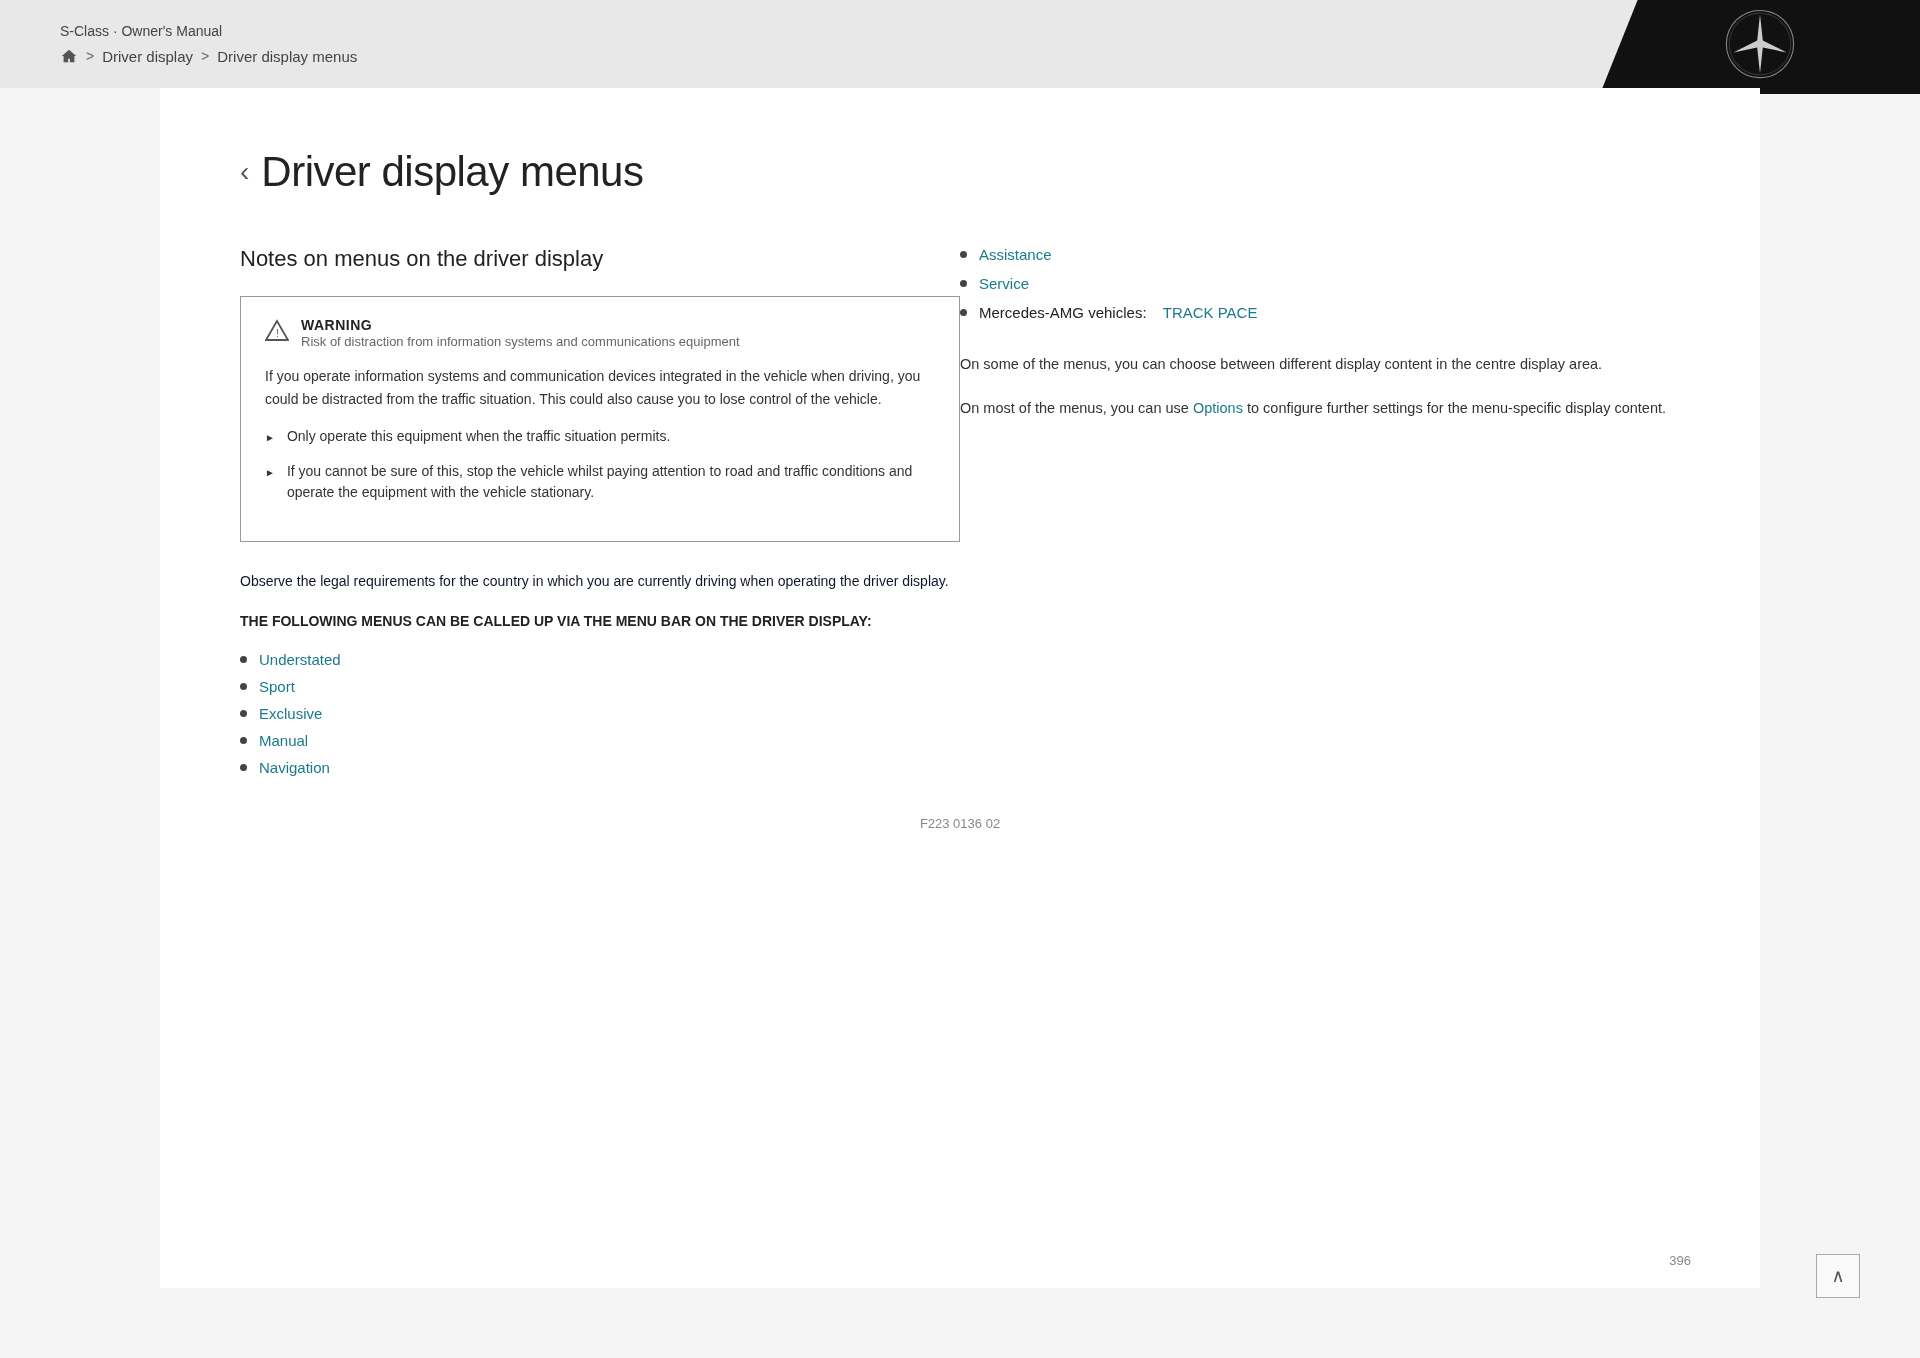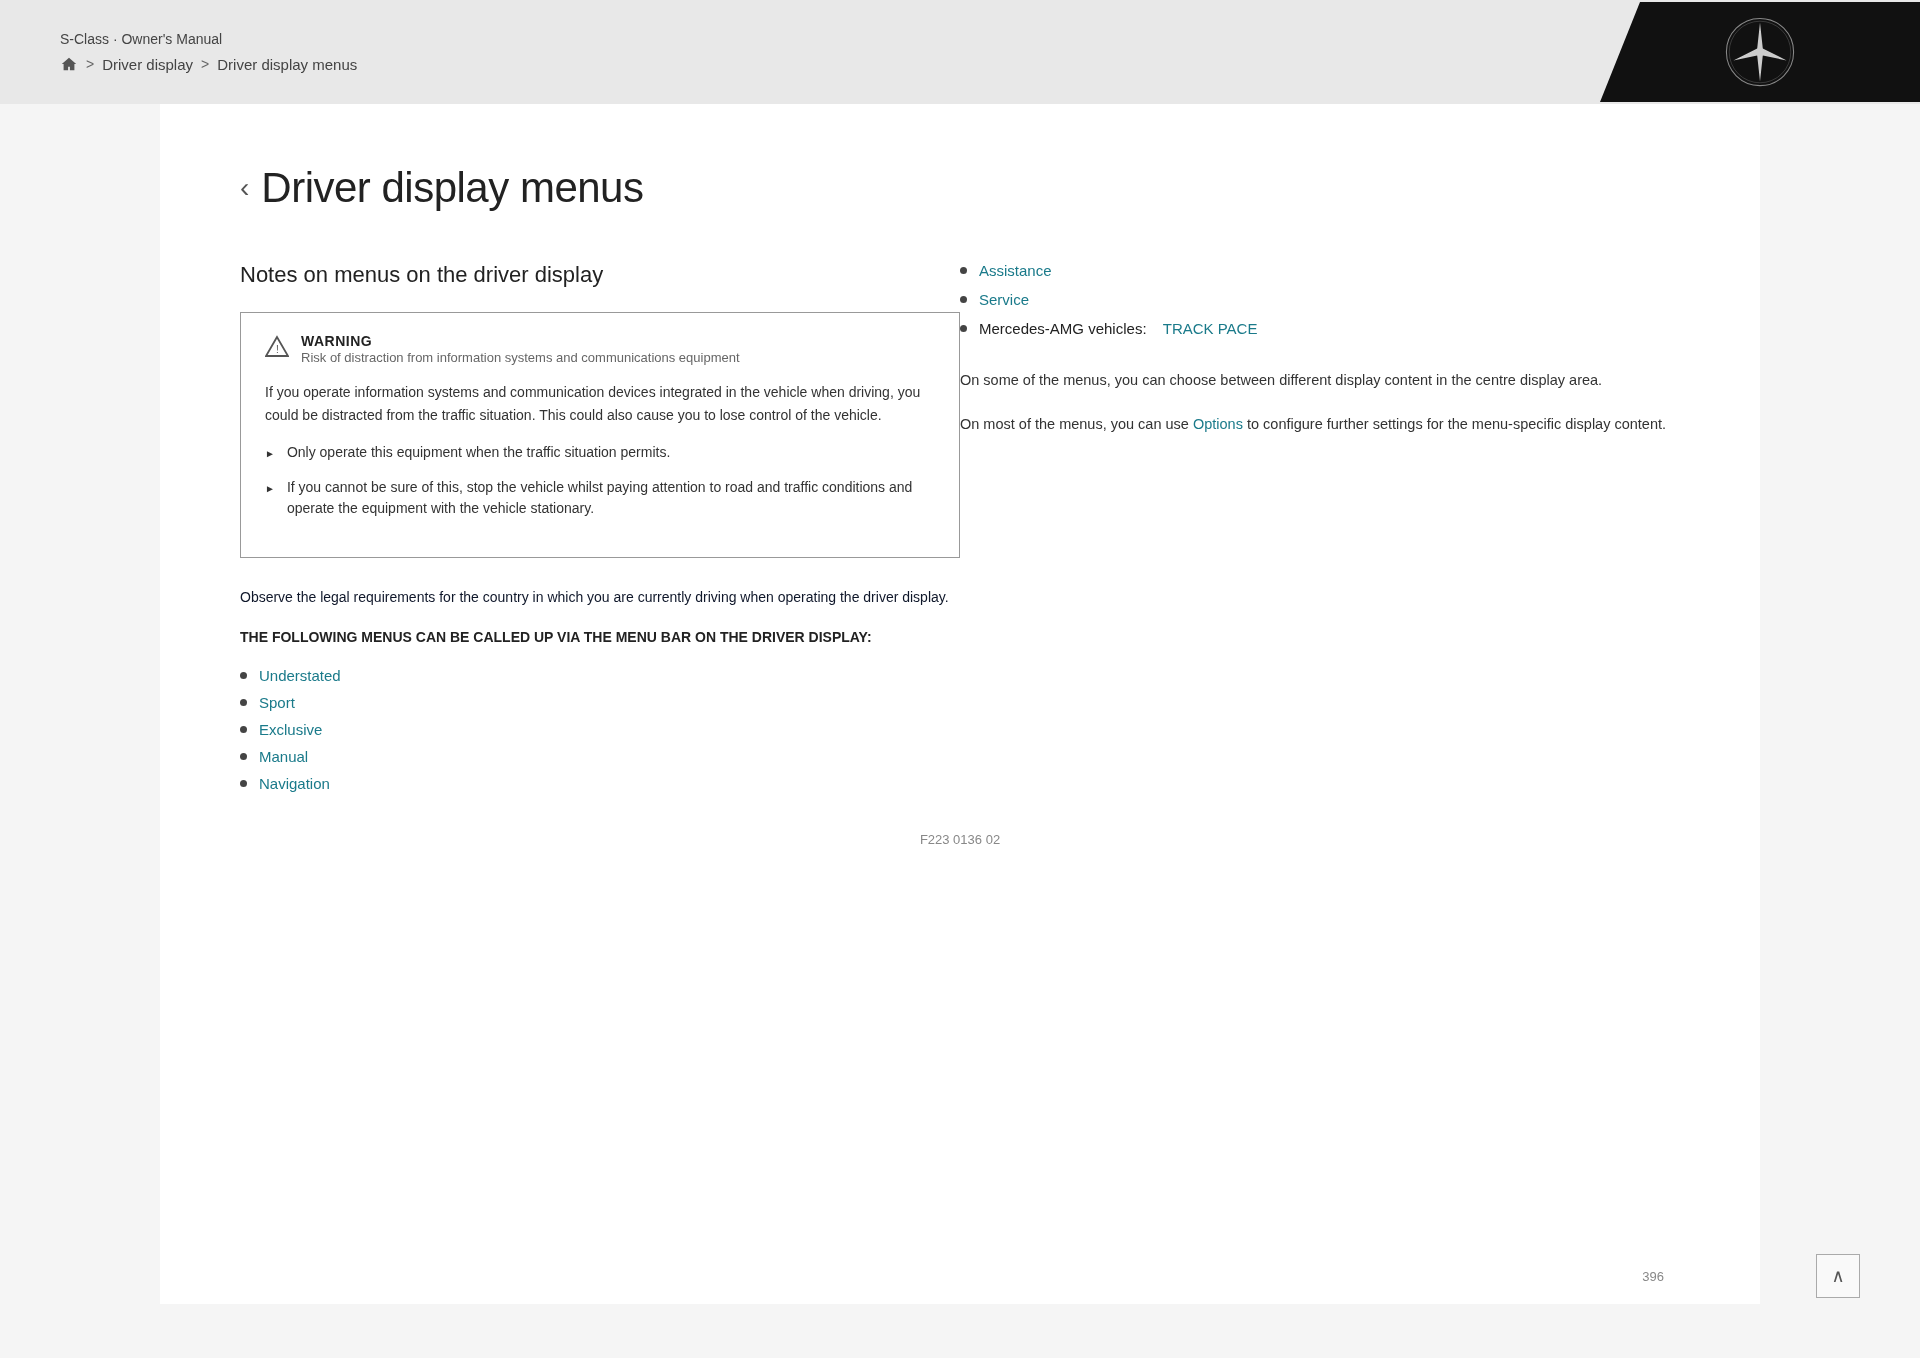--- a/index.html
+++ b/index.html
@@ -8,21 +8,21 @@
       background: #f5f5f5;
       width: 1920px;
       min-height: 1358px;
       font-size: 16px;
       color: #222;
     }
 
     
     .header {
       background: #e8e8e8;
-      height: 104px;
+      height: 88px;
       display: flex;
       align-items: center;
       justify-content: space-between;
       padding: 0 0 0 60px;
       position: relative;
     }
     .header-left {
       display: flex;
       flex-direction: column;
       gap: 8px;
@@ -270,21 +270,21 @@
       font-size: 13px;
       color: #888;
       padding: 30px 0 20px 0;
       background: #fff;
     }
 
     
     .page-number {
       position: absolute;
       bottom: 20px;
-      right: 96px;
+      right: 69px;
       font-size: 13px;
       color: #888;
     }
 
     .content-wrap {
       position: relative;
     }
   </style>
 </head>
 <body>

